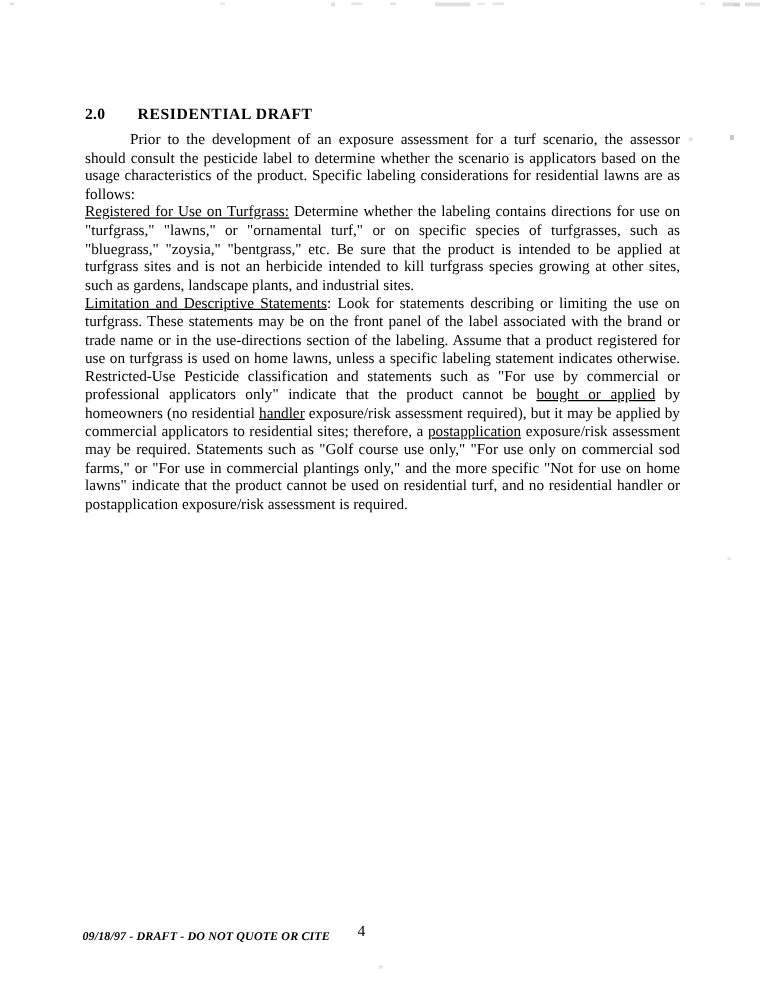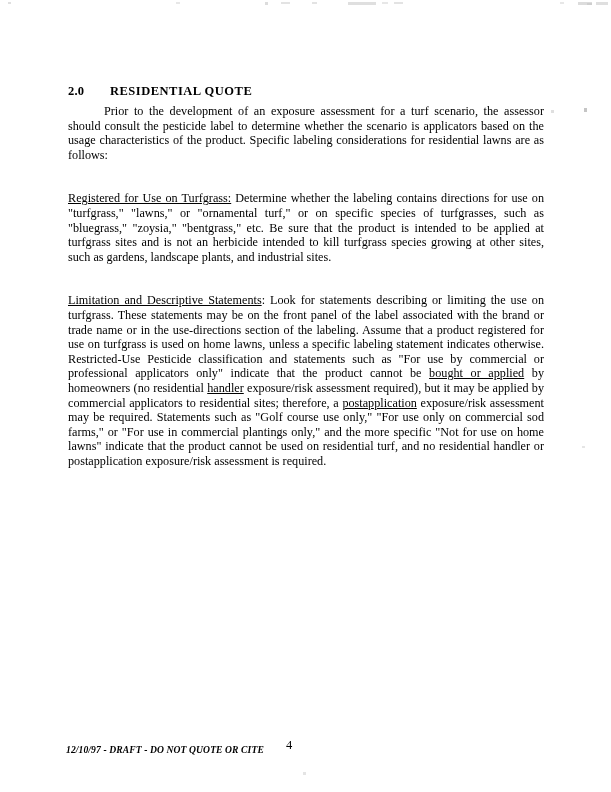--- a/index.html
+++ b/index.html
@@ -80,21 +80,21 @@
   }
   p.para {
     margin: 0;
     font-size: 12.2px;
     line-height: 14.6px;
     text-align: justify;
     text-justify: inter-word;
     hyphens: none;
   }
   p.para + p.para {
-    margin-top: 29px;
+    margin-top: 0;
   }
   p.indent {
     text-indent: 36px;
   }
   .u {
     text-decoration: underline;
   }
 
   
   .footer-note {
@@ -132,29 +132,29 @@
     <span class="speckle speck-r10"></span>
     <span class="speckle speck-r11"></span>
     <span class="speckle speck-r12"></span>
   </div>
   <span class="margin-speck-a"></span>
   <span class="margin-speck-b"></span>
   <span class="margin-speck-c"></span>
   <span class="margin-speck-d"></span>
 
   <h1 class="section-heading">
-    <span class="num">2.0</span><span class="title">RESIDENTIAL QUOTE</span>
+    <span class="num">2.0</span><span class="title">RESIDENTIAL DRAFT</span>
   </h1>
 
   <div class="body-block">
 
     <p class="para indent">Prior to the development of an exposure assessment for a turf scenario, the assessor should consult the pesticide label to determine whether the scenario is applicators based on the usage characteristics of the product.  Specific labeling considerations for residential lawns are as follows:</p>
 
     <p class="para"><span class="u">Registered for Use on Turfgrass:</span><span> Determine whether the labeling contains directions for use on "turfgrass," "lawns," or "ornamental turf," or on specific species of turfgrasses, such as "bluegrass," "zoysia," "bentgrass," etc.  Be sure that the product is intended to be applied at turfgrass sites and is not an herbicide intended to kill turfgrass species growing at other sites, such as gardens, landscape plants, and industrial sites.</span></p>
 
     <p class="para"><span class="u">Limitation and Descriptive Statements</span><span>: Look for statements describing or limiting the use on turfgrass.  These statements may be on the front panel of the label associated with the brand or trade name or in the use-directions section of the labeling.  Assume that a product registered for use on turfgrass is used on home lawns, unless a specific labeling statement indicates otherwise.  Restricted-Use Pesticide classification and statements such as "For use by commercial or professional applicators only" indicate that the product cannot be </span><span class="u">bought or applied</span><span> by homeowners (no residential </span><span class="u">handler</span><span> exposure/risk assessment required), but it may be applied by commercial applicators to residential sites; therefore, a </span><span class="u">postapplication</span><span> exposure/risk assessment may be required.  Statements such as "Golf course use only," "For use only on commercial sod farms," or "For use in commercial plantings only," and the more specific "Not for use on home lawns" indicate that the product cannot be used on residential turf, and no residential handler or postapplication exposure/risk assessment is required.</span></p>
 
   </div>
 
-  <div class="footer-note">12/10/97 - DRAFT - DO NOT QUOTE OR CITE</div>
+  <div class="footer-note">09/18/97 - DRAFT - DO NOT QUOTE OR CITE</div>
   <div class="page-number">4</div>
 
 </div>
 
 </body></html>

